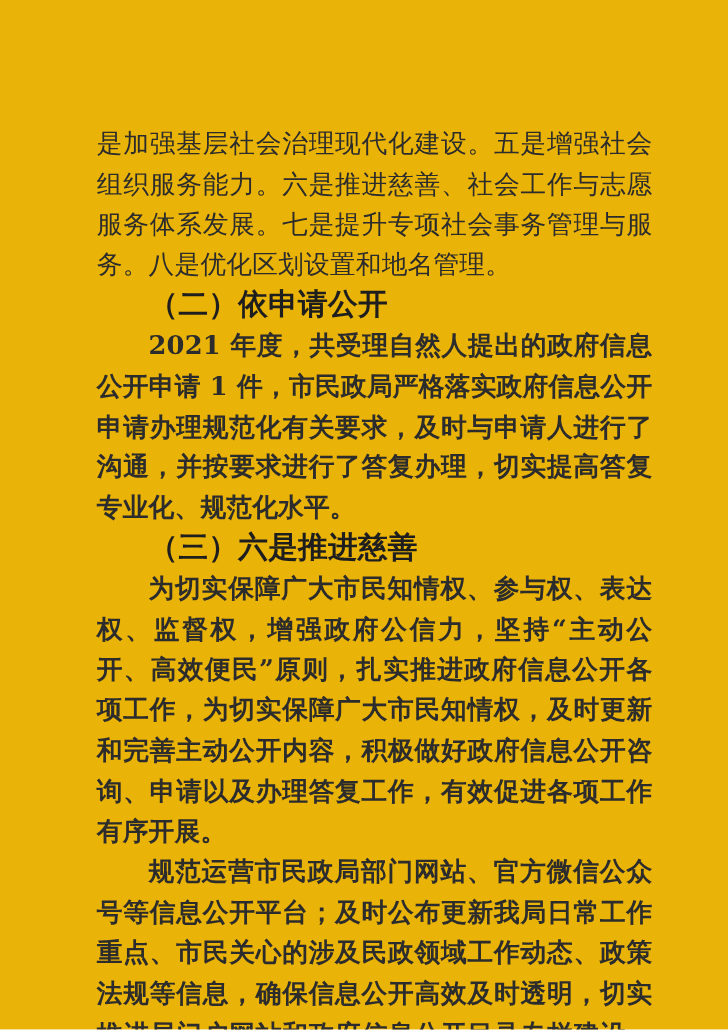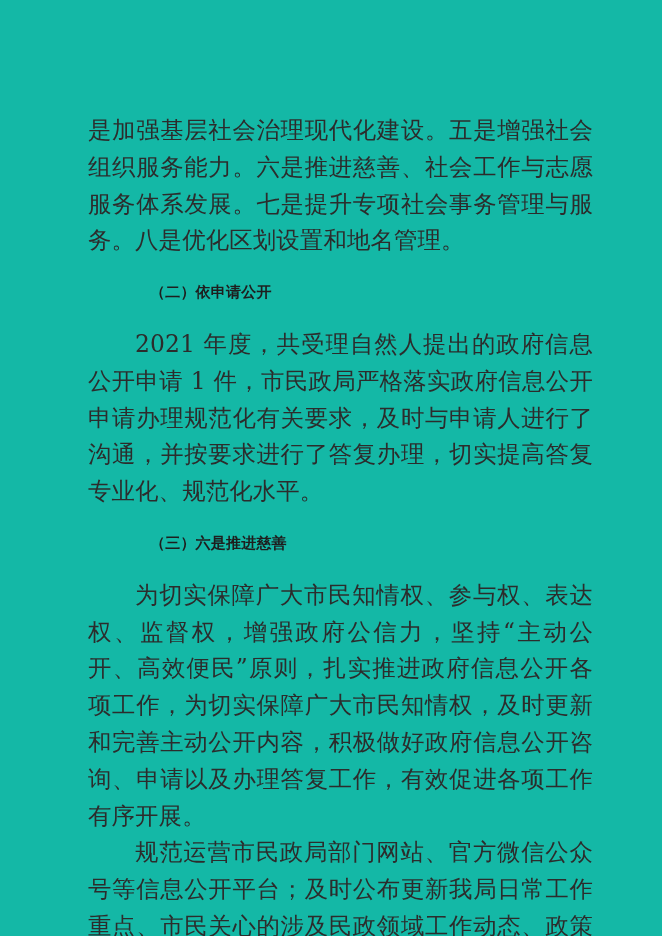--- a/index.html
+++ b/index.html
@@ -11,21 +11,21 @@
     width: 662px;
     height: 936px;
     overflow: hidden;
     font-family: "DejaVu Serif", "Liberation Serif", serif;
   }
 
   #page {
     position: relative;
     width: 662px;
     height: 936px;
-    background: #14b8a6;
+    background: #eab308;
     box-sizing: border-box;
   }
 
   #text-column {
     position: absolute;
     left: 88px;
     top: 112px;
     width: 505px;
   }
 
@@ -38,33 +38,34 @@
     text-align: justify;
     text-justify: inter-character;
     text-align-last: left;
     margin: 0;
     letter-spacing: 0.15px;
     word-break: break-all;
     -webkit-font-smoothing: antialiased;
   }
   .para.indent {
     text-indent: 47px;
+    font-weight: bold;
   }
   .para.cont {
     text-indent: 0;
   }
 
   
   .heading {
     font-family: "DejaVu Sans", "Liberation Sans", sans-serif;
-    font-size: 15px;
+    font-size: 27px;
     line-height: 36.8px;
     color: #1e1e1e;
     font-weight: bold;
-    margin: 15px;
+    margin: 0;
     padding-left: 47px;
     text-align: left;
     letter-spacing: 0.2px;
     white-space: nowrap;
   }
 </style>
 </head>
 <body>
 
 <div id="page">

